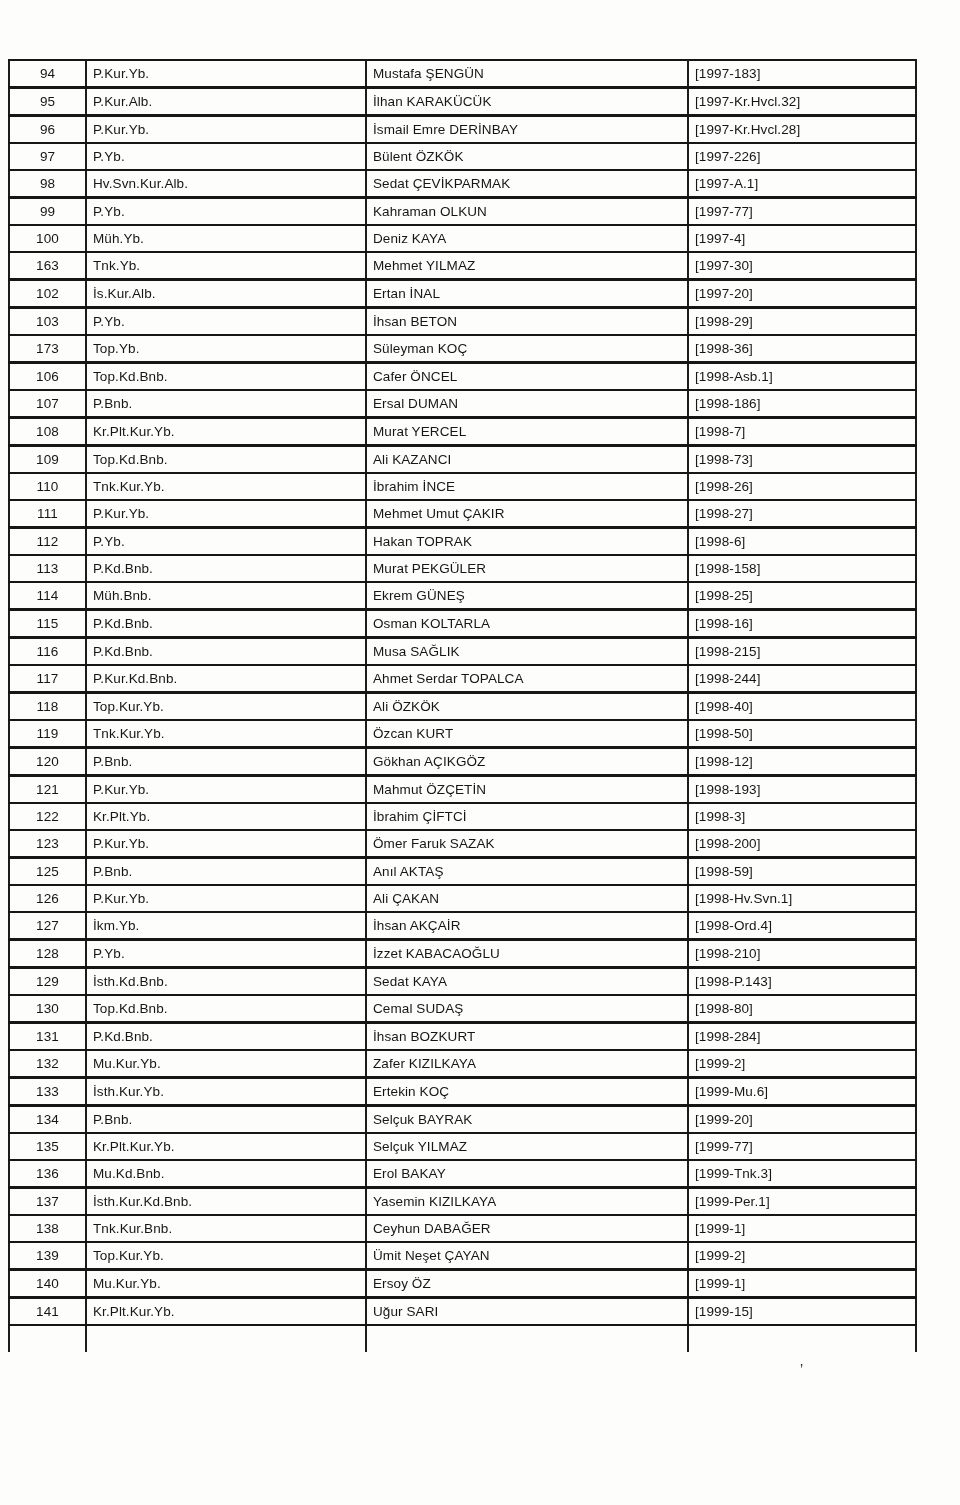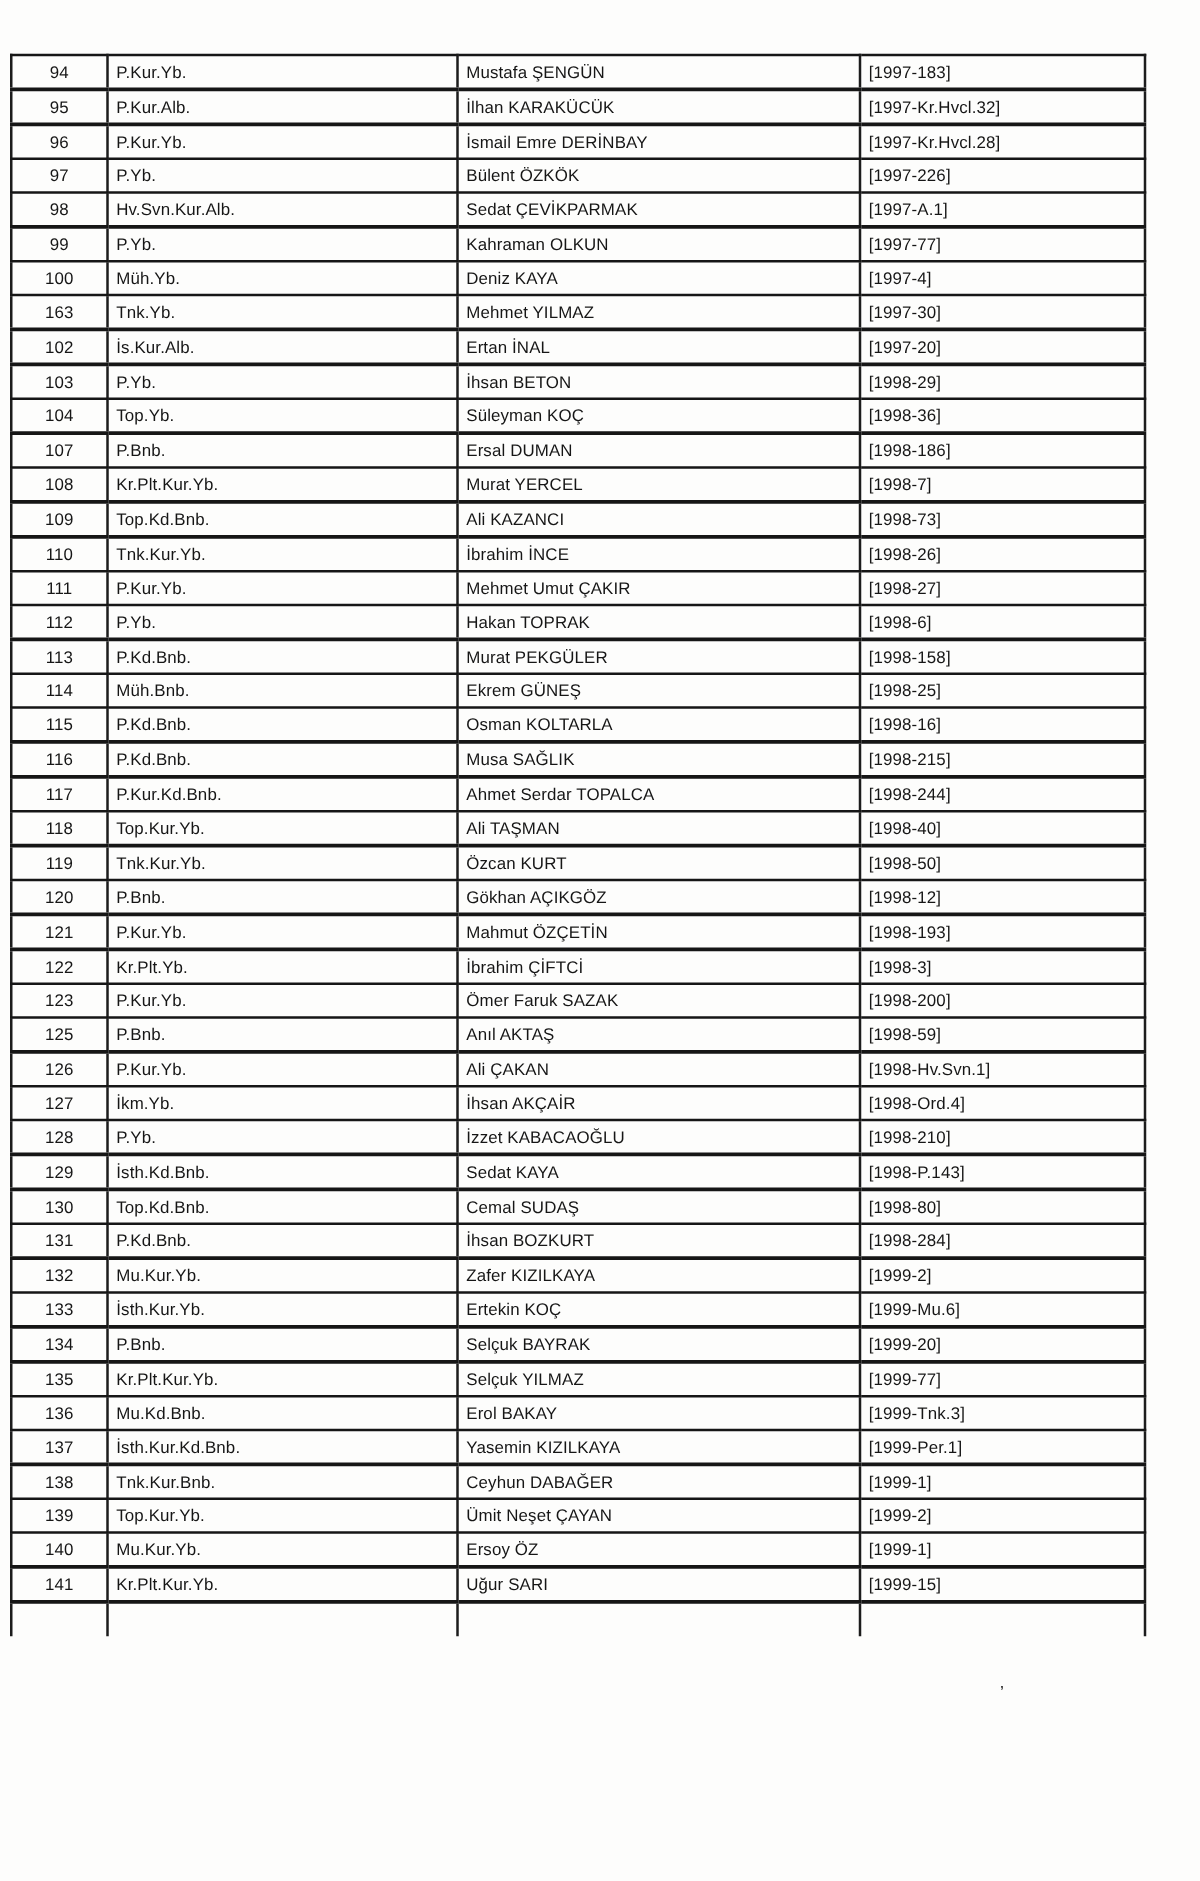--- a/index.html
+++ b/index.html
@@ -12,20 +12,21 @@
     background: #fdfdfc;
     position: relative;
     overflow: hidden;
     font-family: "Liberation Sans", sans-serif;
     color: #161616;
   }
   .scan-page {
     position: absolute;
     inset: 0;
     background: #fdfdfc;
+    margin-top: 16px;
   }
   table.roster {
     position: absolute;
     left: 8px;
     top: 43px;
     width: 909px;
     border-collapse: collapse;
     table-layout: fixed;
   }
   table.roster td {
@@ -127,24 +128,30 @@
           <td class="col-name">Ertan İNAL</td>
           <td class="col-code">[1997-20]</td>
         </tr>
         <tr>
           <td class="col-no">103</td>
           <td class="col-rank">P.Yb.</td>
           <td class="col-name">İhsan BETON</td>
           <td class="col-code">[1998-29]</td>
         </tr>
         <tr>
-          <td class="col-no">104</td>
+          <td class="col-no">173</td>
           <td class="col-rank">Top.Yb.</td>
           <td class="col-name">Süleyman KOÇ</td>
           <td class="col-code">[1998-36]</td>
+        </tr>
+        <tr>
+          <td class="col-no">106</td>
+          <td class="col-rank">Top.Kd.Bnb.</td>
+          <td class="col-name">Cafer ÖNCEL</td>
+          <td class="col-code">[1998-Asb.1]</td>
         </tr>
         <tr>
           <td class="col-no">107</td>
           <td class="col-rank">P.Bnb.</td>
           <td class="col-name">Ersal DUMAN</td>
           <td class="col-code">[1998-186]</td>
         </tr>
         <tr>
           <td class="col-no">108</td>
           <td class="col-rank">Kr.Plt.Kur.Yb.</td>
@@ -201,21 +208,21 @@
         </tr>
         <tr>
           <td class="col-no">117</td>
           <td class="col-rank">P.Kur.Kd.Bnb.</td>
           <td class="col-name">Ahmet Serdar TOPALCA</td>
           <td class="col-code">[1998-244]</td>
         </tr>
         <tr>
           <td class="col-no">118</td>
           <td class="col-rank">Top.Kur.Yb.</td>
-          <td class="col-name">Ali TAŞMAN</td>
+          <td class="col-name">Ali ÖZKÖK</td>
           <td class="col-code">[1998-40]</td>
         </tr>
         <tr>
           <td class="col-no">119</td>
           <td class="col-rank">Tnk.Kur.Yb.</td>
           <td class="col-name">Özcan KURT</td>
           <td class="col-code">[1998-50]</td>
         </tr>
         <tr>
           <td class="col-no">120</td>

